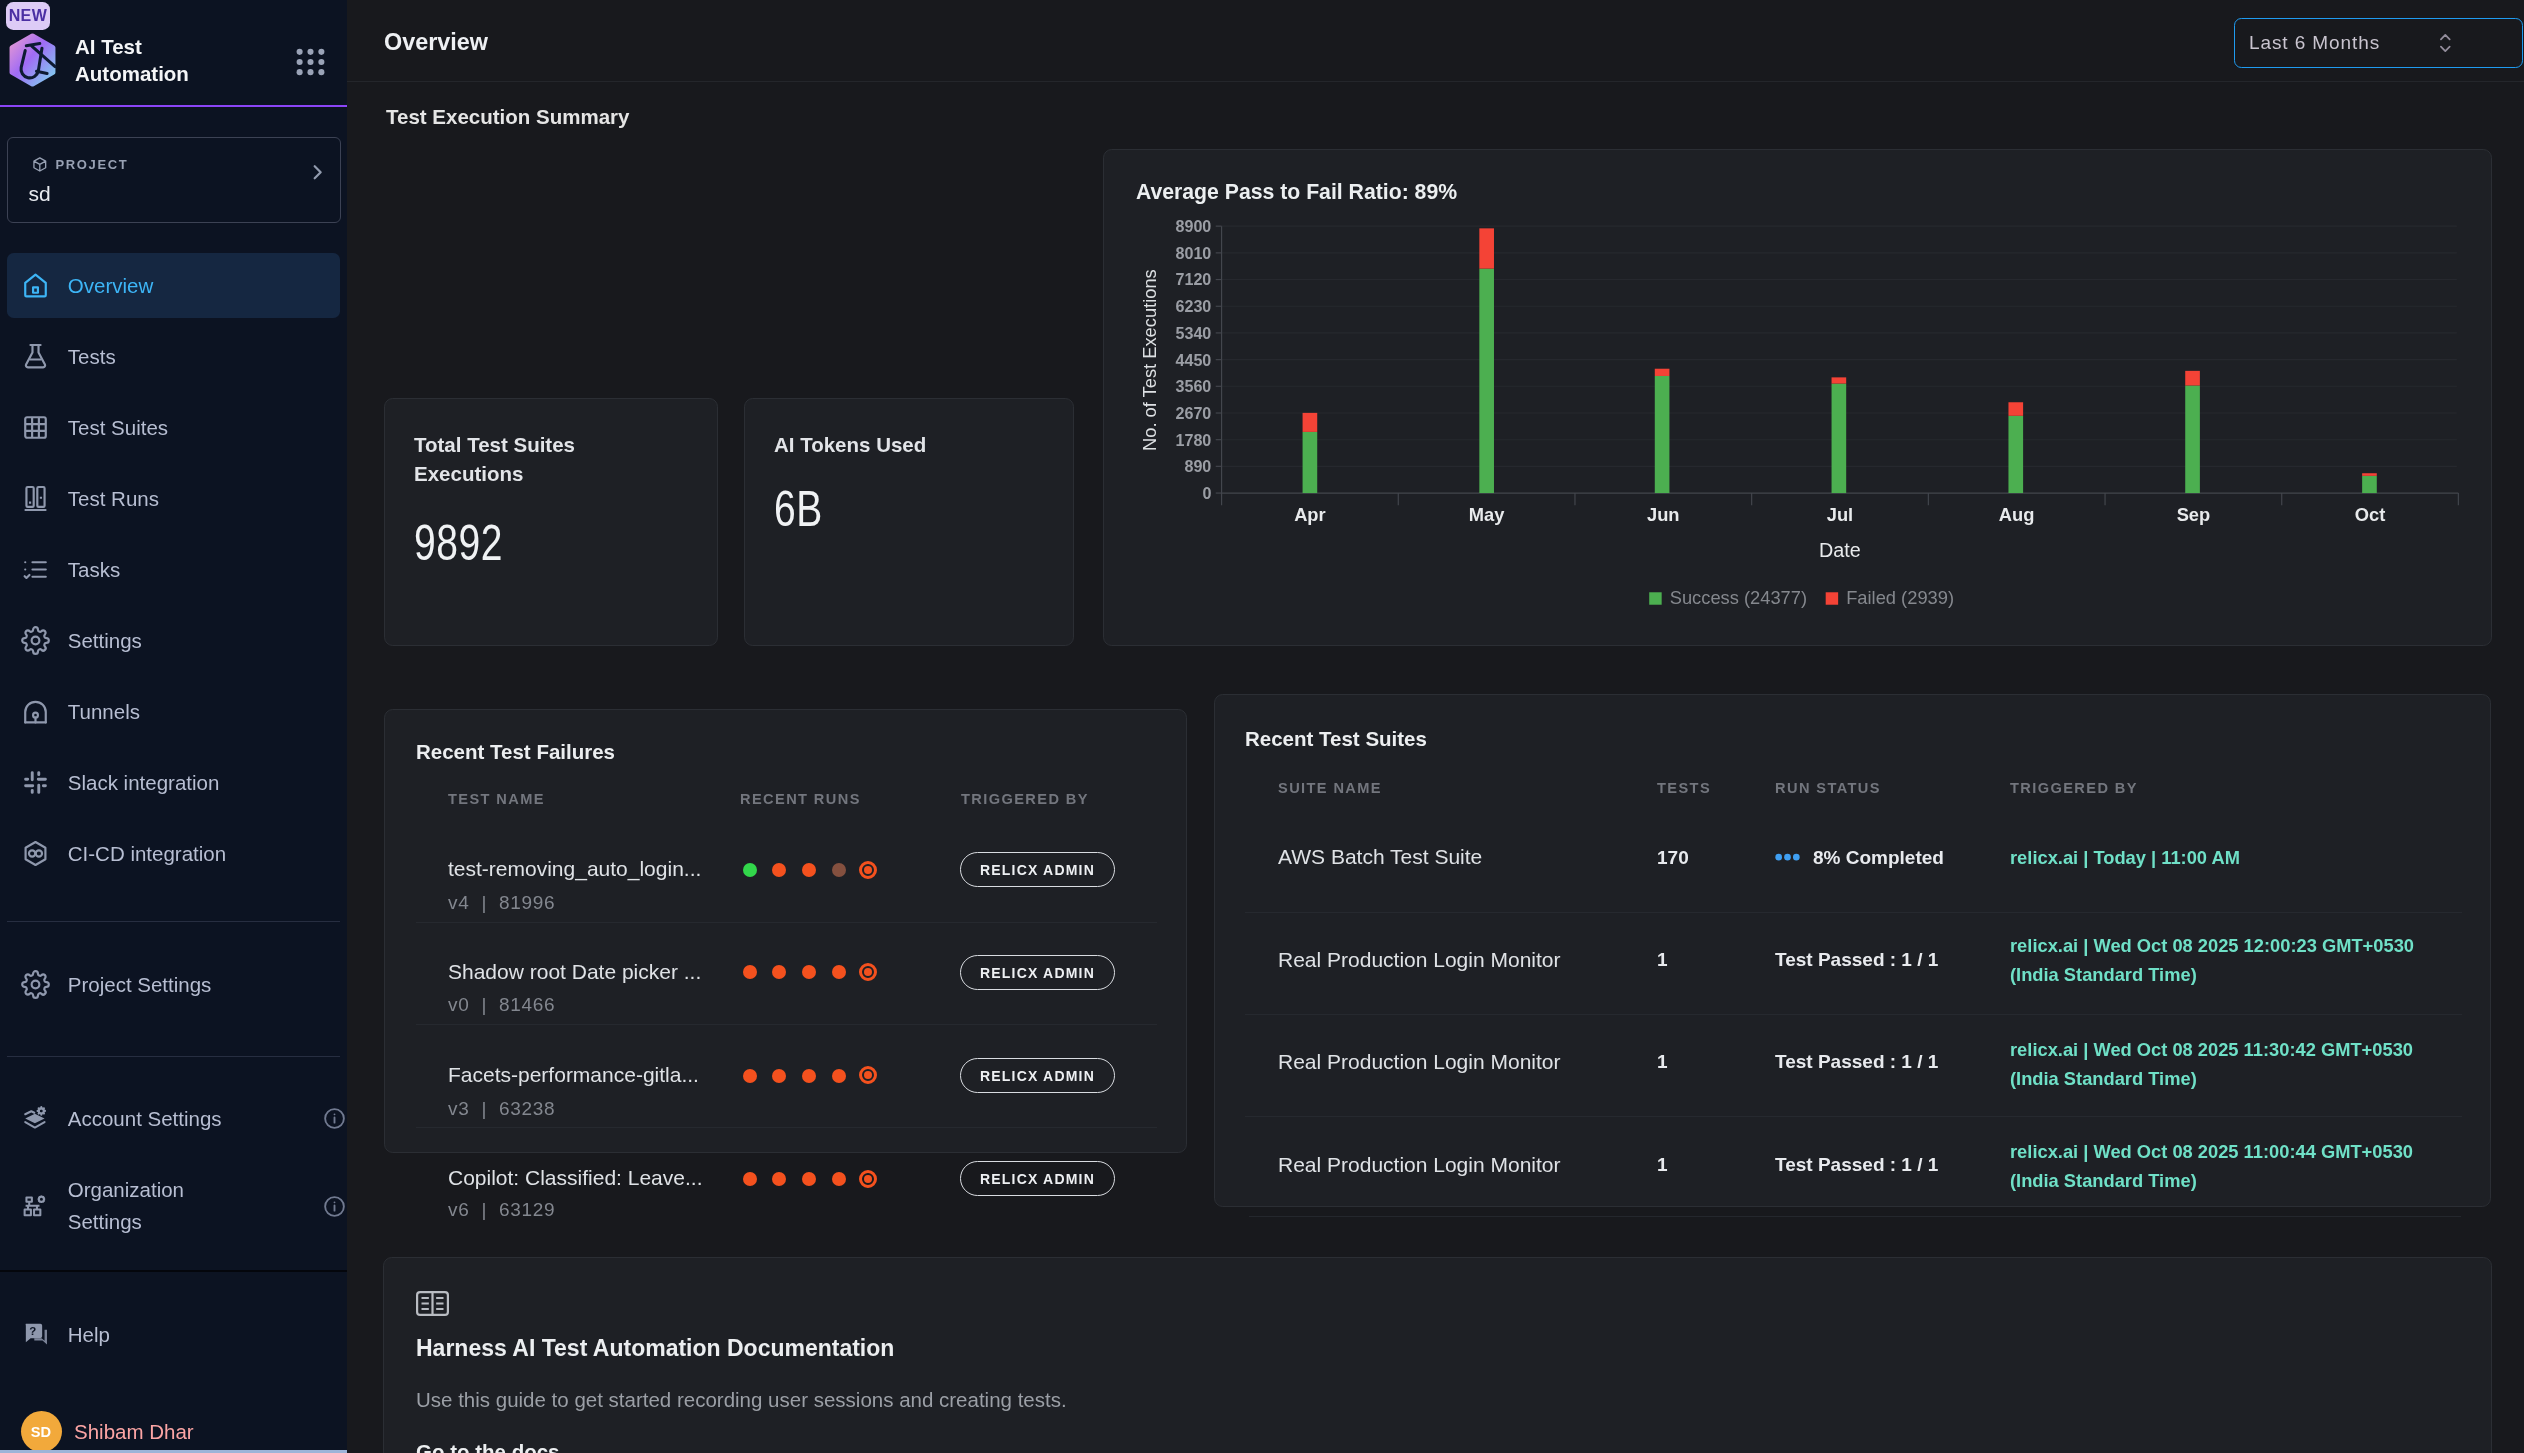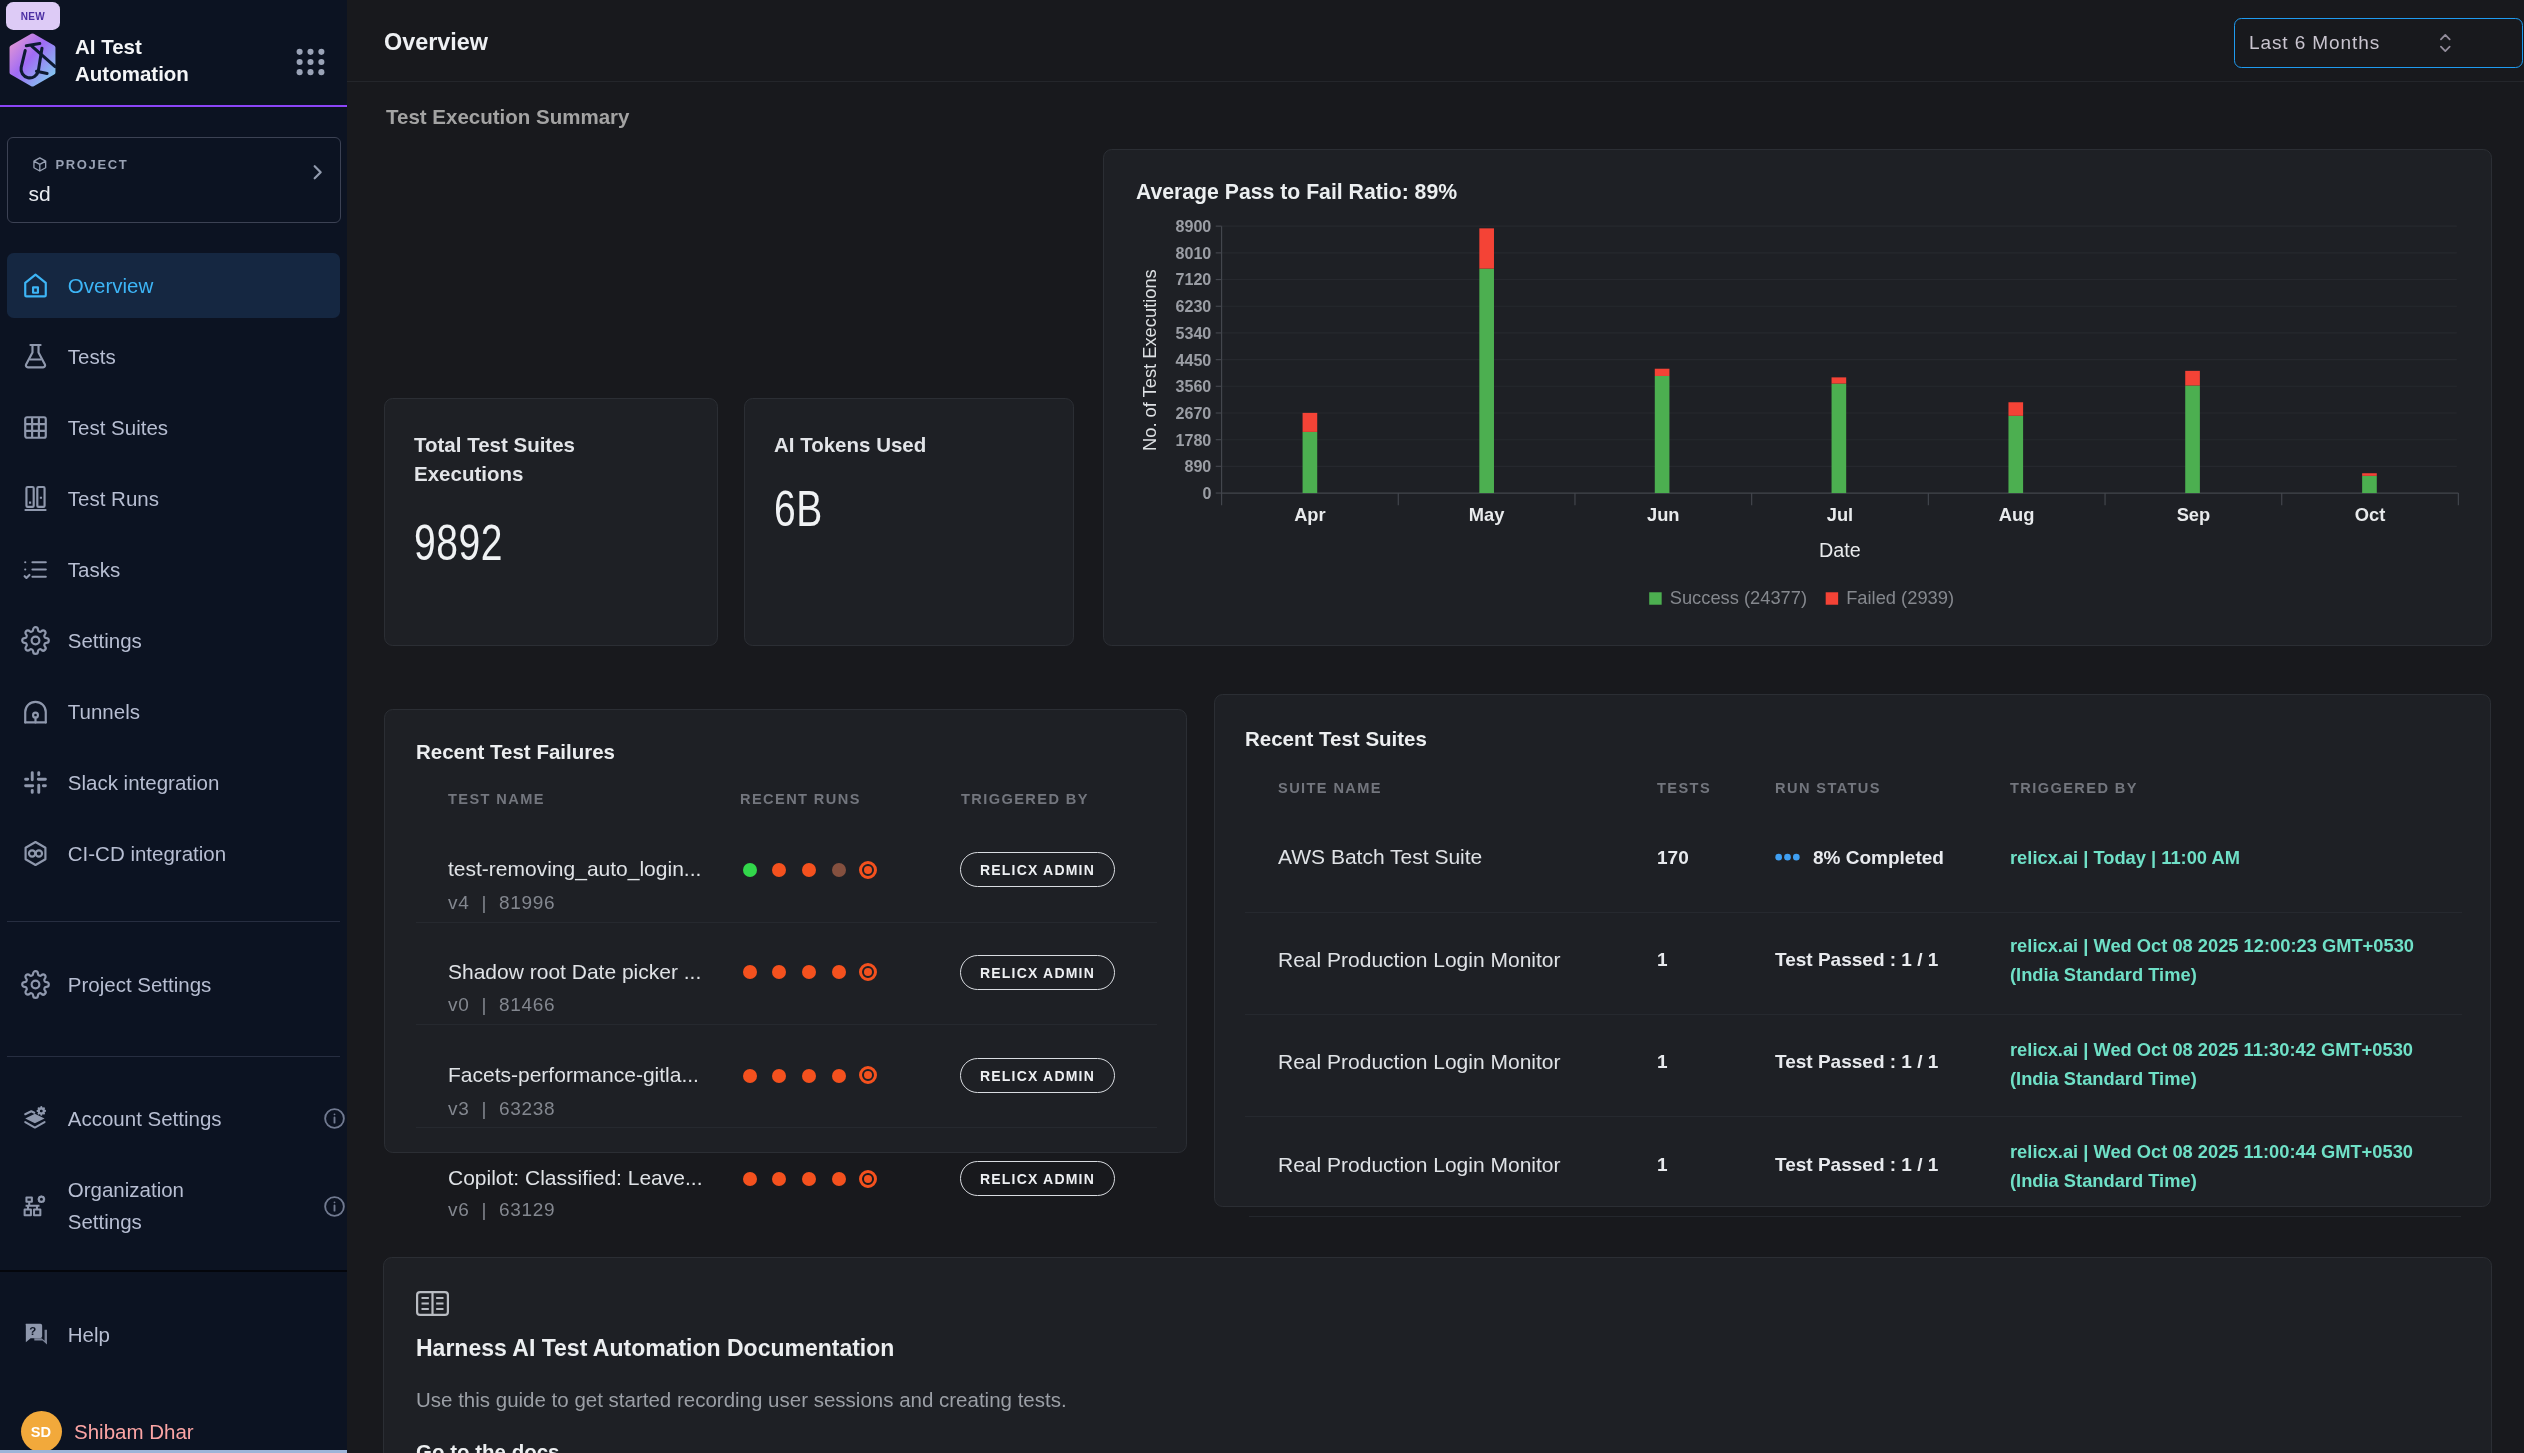--- a/index.html
+++ b/index.html
@@ -1,20 +1,20 @@
 <!DOCTYPE html>
 <html style="font-size:11.7px"><head>
 <meta charset="utf-8">
 <style>
 *{margin:0;padding:0;box-sizing:border-box}
 html,body{width:2525px;height:1453px;background:#18191d;font-family:"Liberation Sans",sans-serif;overflow:hidden;position:relative}
 .abs{position:absolute}
 
 #side{position:absolute;left:0;top:0;width:347px;height:1453px;background:#0c1322}
-.newbadge{position:absolute;left:5.9px;top:2.2px;width:54px;height:28px;background:#ddcbf6;border-radius:7.3px;color:#4b2fa3;font-size:10px;font-weight:bold;display:flex;align-items:center;justify-content:center;letter-spacing:0.4px}
+.newbadge{position:absolute;left:5.9px;top:2.2px;width:44px;height:28px;background:#ddcbf6;border-radius:7.3px;color:#4b2fa3;font-size:16px;font-weight:bold;display:flex;align-items:center;justify-content:center;letter-spacing:0.4px}
 .brand{position:absolute;left:75px;top:33px;font-size:20.5px;font-weight:bold;color:#f4f5f7;line-height:27px}
 .pline{position:absolute;left:0;top:105px;width:347px;height:2.2px;background:#8b45f7}
 .projbox{position:absolute;left:6.6px;top:137px;width:334px;height:86px;border:1.1px solid #3c4254;border-radius:6px}
 .projlab{position:absolute;left:48px;top:19px;font-size:13px;font-weight:bold;color:#98a1b3;letter-spacing:1.6px}
 .projname{position:absolute;left:21px;top:44px;font-size:21px;color:#e8ebf0}
 .nav{position:absolute;left:6.6px;width:333px;height:65px;border-radius:6.6px;display:flex;align-items:center;color:#b7bed2;font-size:20.5px}
 .nav svg{margin-left:14.6px;flex:none}
 .nav span{margin-left:17.6px}
 .nav.active{background:#152741;color:#3db5f6}
 .sdiv{position:absolute;left:6.6px;width:333px;height:1.1px;background:#272e41}
@@ -22,21 +22,21 @@
 .darkband{position:absolute;left:0;top:1270px;width:347px;height:2.2px;background:#04060c}
 .avatar{position:absolute;left:20.5px;top:1411px;width:41px;height:41px;border-radius:50%;background:#f2a93b;color:#fff;font-weight:bold;font-size:14.6px;display:flex;align-items:center;justify-content:center}
 .uname{position:absolute;left:74px;top:1420px;font-size:20.5px;color:#fca5a5}
 .blueline{position:absolute;left:0;top:1450px;width:347px;height:2.9px;background:#9db4d8}
 
 #main{position:absolute;left:347px;top:0;width:2178px;height:1453px}
 .h1{position:absolute;left:37px;top:29px;font-size:23.4px;font-weight:bold;color:#eef0f3}
 .select{position:absolute;left:1887px;top:17.6px;width:289px;height:50px;border:1.8px solid #1f9bf0;border-radius:7.3px;display:flex;align-items:center;color:#c9c4cf;font-size:19px;letter-spacing:0.9px}
 .select span{margin-left:14px}
 .hdiv{position:absolute;left:0;top:81px;width:2178px;height:1.1px;background:#24262b}
-.sect{position:absolute;left:39px;top:107px;font-size:20.5px;font-weight:bold;color:#a3a3a3}
+.sect{position:absolute;left:39px;top:107px;font-size:20.5px;font-weight:bold;color:#e5e5e5}
 .card{position:absolute;background:#1e2025;border:1.1px solid #2b2e34;border-radius:8.8px}
 .ctitle{position:absolute;left:29px;top:32px;font-size:20.5px;font-weight:bold;color:#e2e4e8;line-height:28.6px}
 .cnum{position:absolute;left:29px;font-size:50px;color:#f0f2f4;letter-spacing:0.7px;transform:scaleX(.78);transform-origin:left center}
 
 .tbltitle{position:absolute;font-size:20.5px;font-weight:bold;color:#eceef0}
 .th{position:absolute;font-size:14.6px;font-weight:bold;color:#73767e;letter-spacing:1.4px}
 .tname{position:absolute;font-size:21px;color:#dfe2e6;white-space:nowrap}
 .tsub{position:absolute;font-size:19px;color:#83878f;letter-spacing:0.7px}
 .rsep{position:absolute;height:1.1px;background:#26292f}
 .dot{position:absolute;width:14px;height:14px;border-radius:50%}

